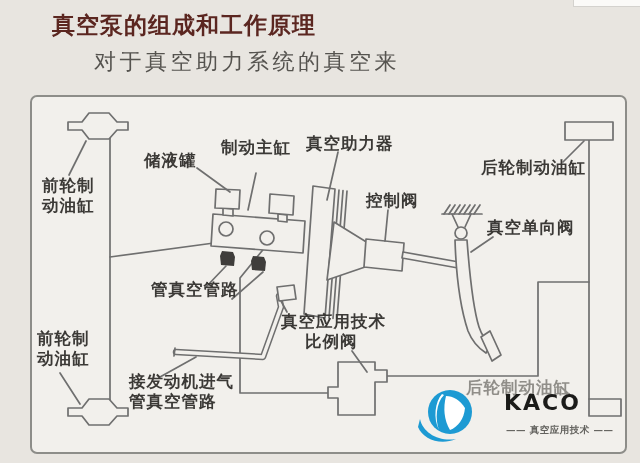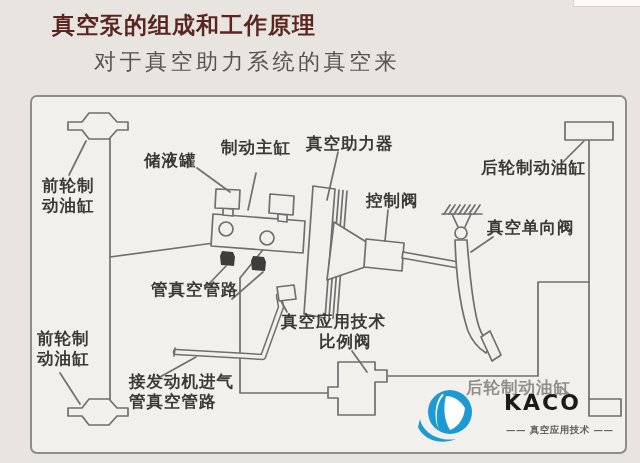--- a/index.html
+++ b/index.html
@@ -155,21 +155,21 @@
 <div class="lbl" style="left:42px;top:176px">前轮制
 动油缸</div>
 <div class="lbl" style="left:144px;top:151px">储液罐</div>
 <div class="lbl" style="left:221px;top:138px">制动主缸</div>
 <div class="lbl" style="left:306px;top:134px">真空助力器</div>
 <div class="lbl" style="left:366px;top:191px">控制阀</div>
 <div class="lbl" style="left:481px;top:158px">后轮制动油缸</div>
 <div class="lbl" style="left:487px;top:218px">真空单向阀</div>
 <div class="lbl" style="left:151px;top:280px">管真空管路</div>
 <div class="lbl" style="left:281px;top:312px">真空应用技术</div>
-<div class="lbl" style="left:319px;top:332px">比例阀</div>
+<div class="lbl" style="left:305px;top:332px">比例阀</div>
 <div class="lbl" style="left:37px;top:329px">前轮制
 动油缸</div>
 <div class="lbl" style="left:129px;top:372px">接发动机进气
 管真空管路</div>
 <div class="lbl gray" style="left:466px;top:378px">后轮制动油缸</div>
 
 <div id="kaco-wordmark">KACO</div>
 <div id="kaco-tagline">—— 真空应用技术 ——</div>
 
 </body></html>

